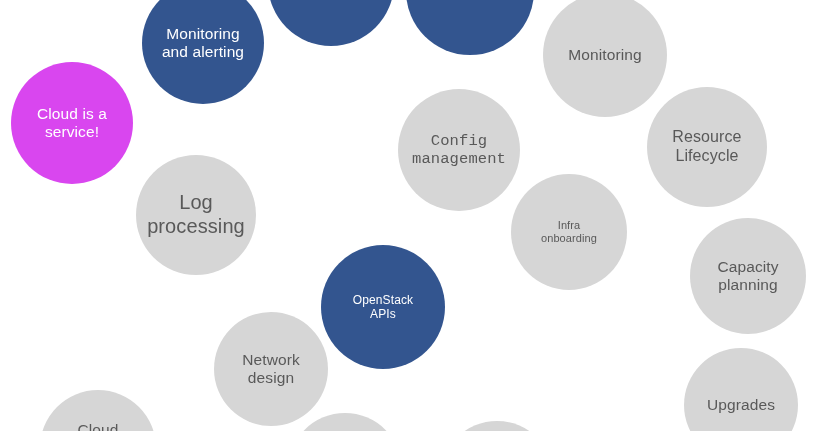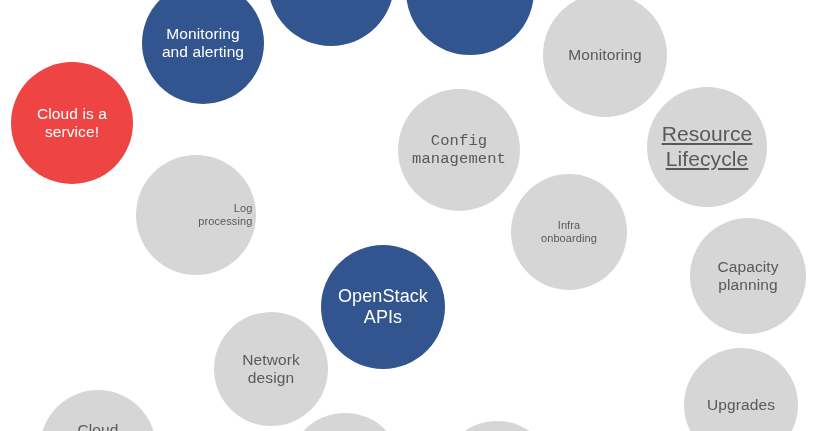--- a/index.html
+++ b/index.html
@@ -41,21 +41,21 @@
     background: #d6d6d6;
     color: #595959;
     font-size: 15.5px;
   }
   .bubble.navy {
     background: #33558f;
     color: #ffffff;
     font-size: 15.5px;
   }
   .bubble.azure {
-    background: #ef4444;
+    background: #d946ef;
     color: #ffffff;
     font-size: 15.5px;
   }
 </style>
 </head>
 <body>
 
 <div id="canvas" style="background: rgb(255, 255, 255);">
     <div class="bubble navy" style="left: 142px; top: -18px; width: 122px; height: 122px; font-size: 15.5px;">
       <span class="label">Monitoring
@@ -68,41 +68,41 @@
     <div class="bubble navy" style="left: 406px; top: -73px; width: 128px; height: 128px; font-size: 15.5px;">
       <span class="label">Autoscaling</span>
     </div>
     <div class="bubble azure" style="left: 11px; top: 62px; width: 122px; height: 122px; font-size: 15.5px;">
       <span class="label">Cloud is a
 service!</span>
     </div>
     <div class="bubble gray" style="left: 543px; top: -7px; width: 124px; height: 124px; font-size: 15.5px;">
       <span class="label">Monitoring</span>
     </div>
-    <div class="bubble gray" style="left: 647px; top: 87px; width: 120px; height: 120px; font-size: 21px; text-decoration: underline;">
+    <div class="bubble gray" style="left: 647px; top: 87px; width: 120px; height: 120px; font-size: 16px;">
       <span class="label">Resource
 Lifecycle</span>
     </div>
     <div class="bubble gray" style="left: 398px; top: 89px; width: 122px; height: 122px; font-size: 15.5px; font-family: Liberation Mono, monospace;">
       <span class="label">Config
 management</span>
     </div>
-    <div class="bubble gray" style="left: 136px; top: 155px; width: 120px; height: 120px; font-size: 11px; text-align: right;">
+    <div class="bubble gray" style="left: 136px; top: 155px; width: 120px; height: 120px; font-size: 20px;">
       <span class="label">Log
 processing</span>
     </div>
     <div class="bubble gray" style="left: 511px; top: 174px; width: 116px; height: 116px; font-size: 11px;">
       <span class="label">Infra
 onboarding</span>
     </div>
     <div class="bubble gray" style="left: 690px; top: 218px; width: 116px; height: 116px; font-size: 15.5px;">
       <span class="label">Capacity
 planning</span>
     </div>
-    <div class="bubble navy" style="left: 321px; top: 245px; width: 124px; height: 124px; font-size: 18px;">
+    <div class="bubble navy" style="left: 321px; top: 245px; width: 124px; height: 124px; font-size: 12px;">
       <span class="label">OpenStack
 APIs</span>
     </div>
     <div class="bubble gray" style="left: 214px; top: 312px; width: 114px; height: 114px; font-size: 15.5px;">
       <span class="label">Network
 design</span>
     </div>
     <div class="bubble gray" style="left: 684px; top: 348px; width: 114px; height: 114px; font-size: 15.5px;">
       <span class="label">Upgrades</span>
     </div>

